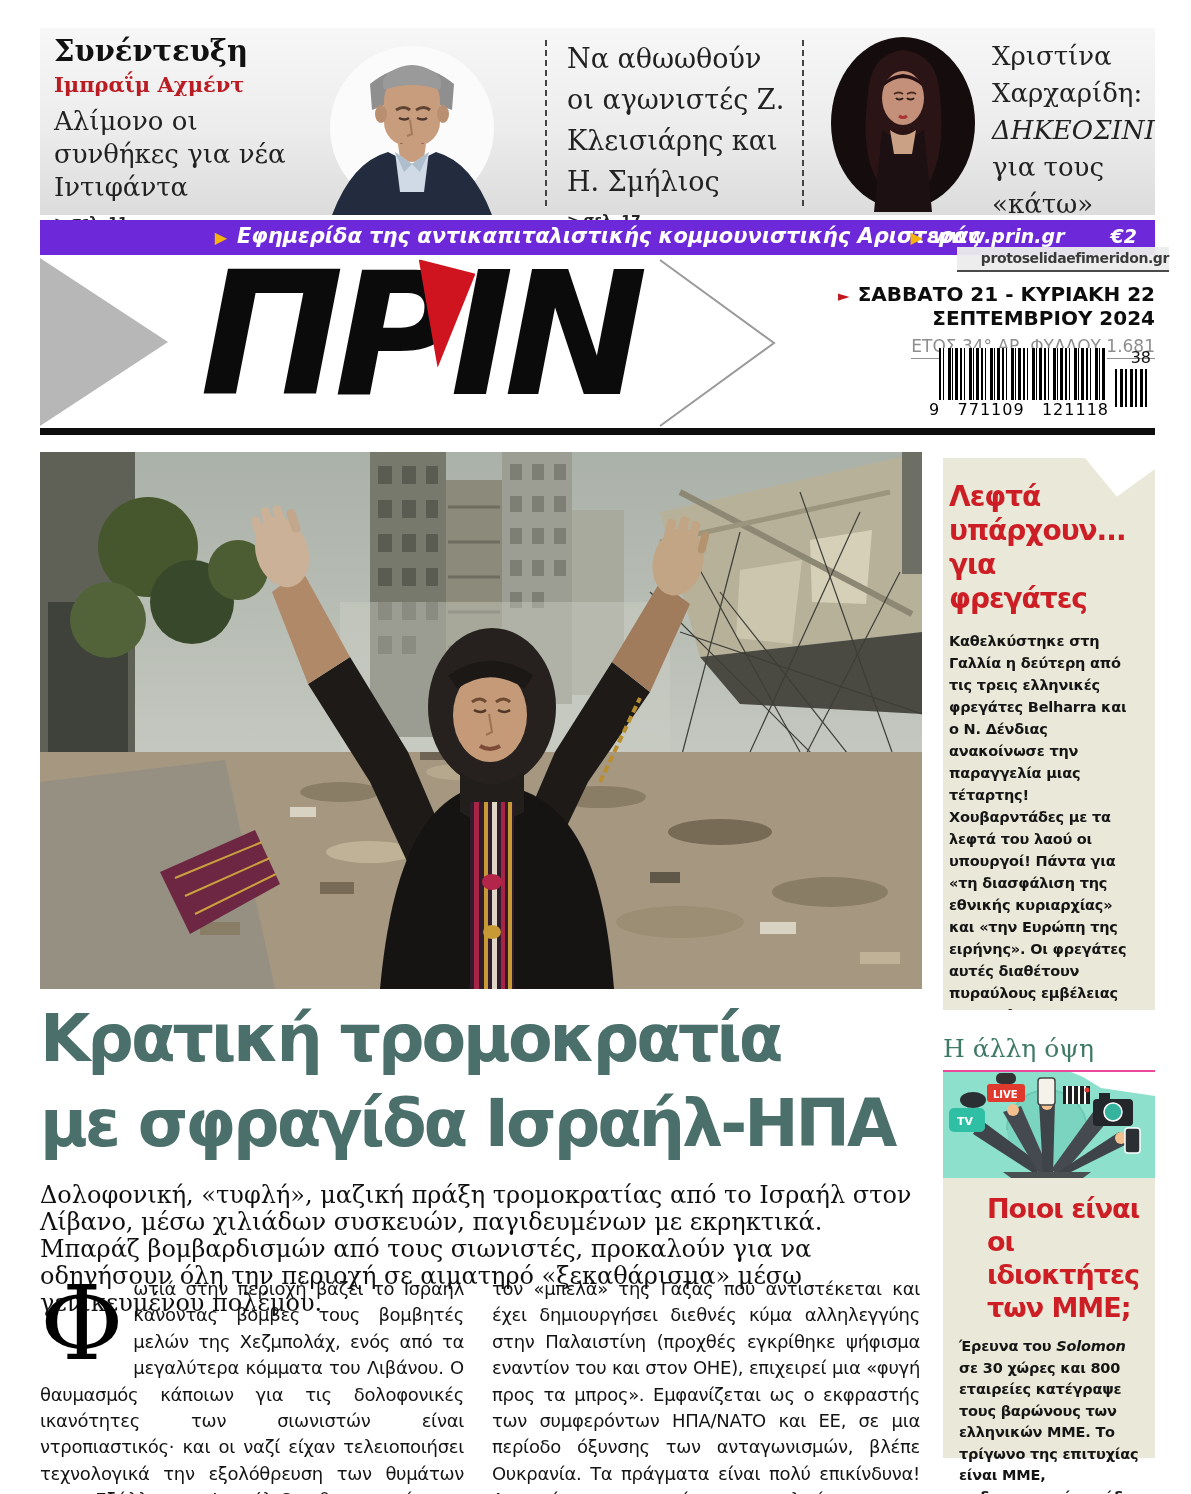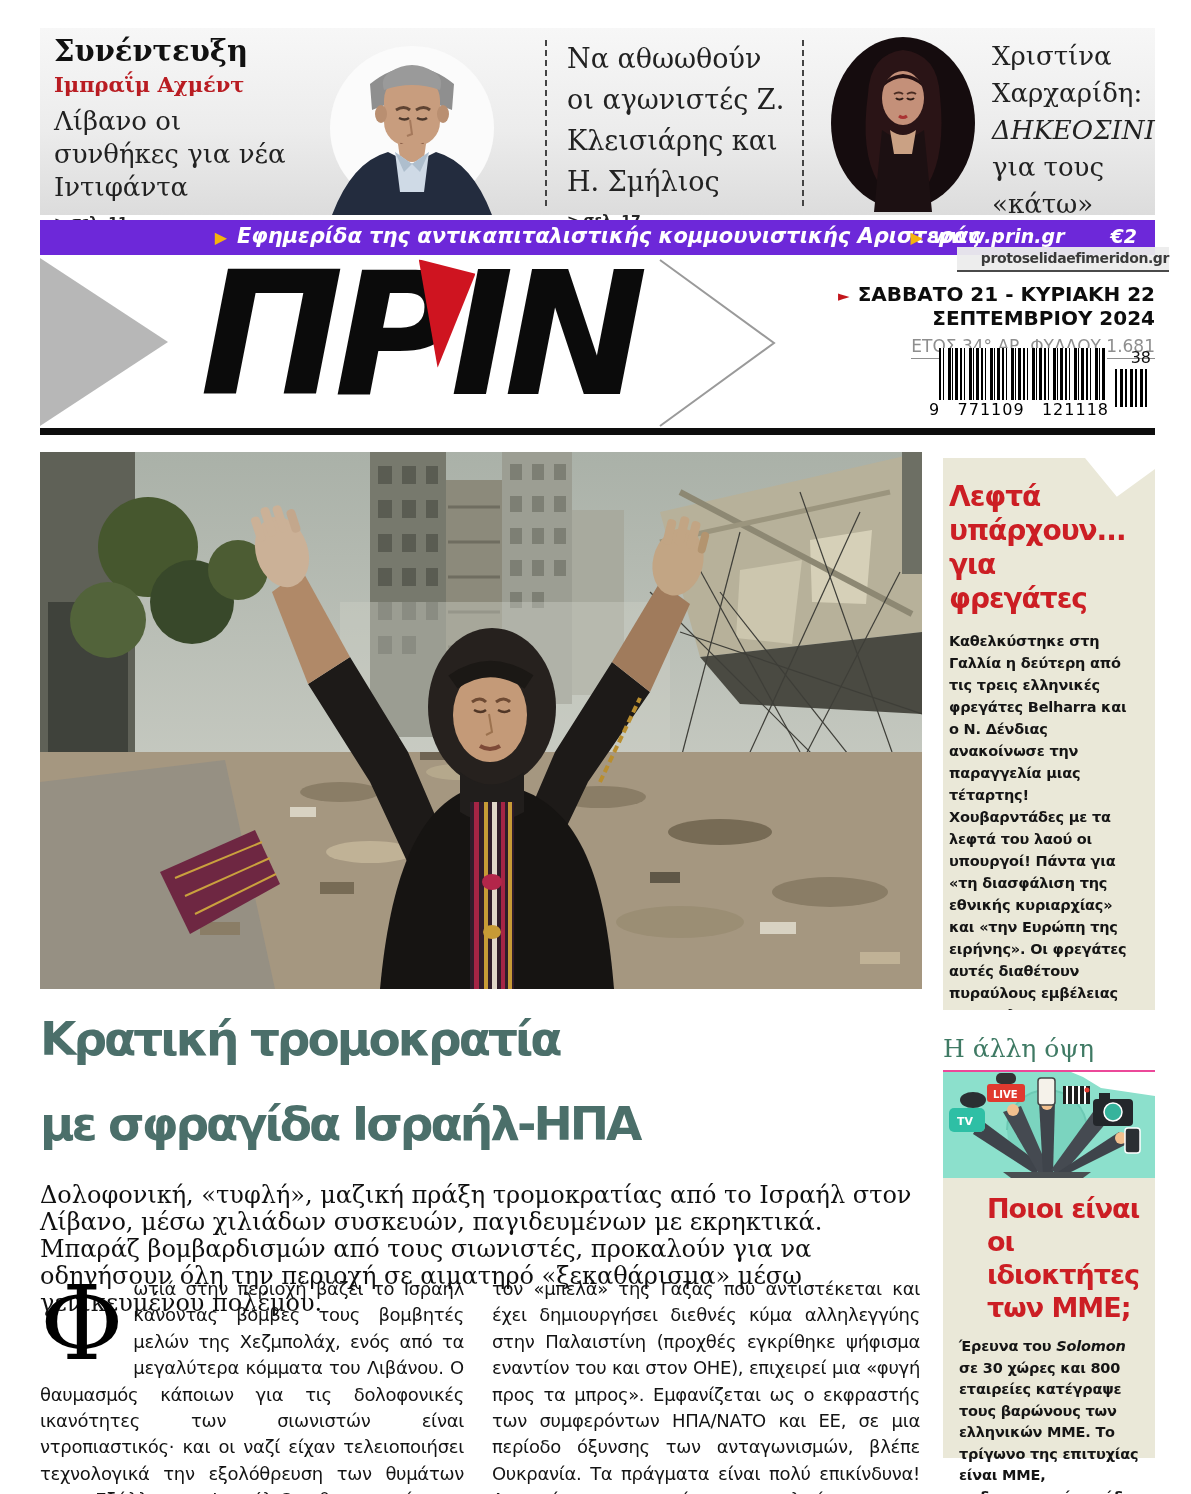--- a/index.html
+++ b/index.html
@@ -57,21 +57,21 @@
   
   .mainphoto{position:absolute;left:40px;top:452px;width:882px;height:537px;overflow:hidden;}
   
   .sidebox{position:absolute;left:943px;top:458px;width:212px;height:552px;background:#eae8d8;
      clip-path:polygon(0 0,67% 0,82% 7%,100% 2%,100% 100%,0 100%);padding:0;box-sizing:border-box;}
   .sidebox .inner{padding:22px 16px 0 6px;}
   .sb-title{color:#cc1e24;font-weight:bold;font-size:28px;line-height:34px;letter-spacing:-1px;}
   .sb-body{margin-top:14px;font-weight:bold;font-size:14.5px;line-height:22px;color:#151515;letter-spacing:-0.2px;}
   
   .headline{position:absolute;left:40px;top:996px;width:890px;color:#4b6f6a;
-     font-weight:bold;font-size:47px;line-height:85px;letter-spacing:-3px;}
+     font-weight:bold;font-size:65px;line-height:85px;letter-spacing:-3px;}
   .subhead{position:absolute;left:40px;top:1182px;width:878px;font-family:"DejaVu Serif",serif;
      font-size:24px;line-height:27px;color:#101010;}
   .col{position:absolute;top:1276px;width:424px;text-align:justify;font-size:18px;line-height:26.4px;color:#141414;letter-spacing:-0.3px;}
   .col1{left:40px;}
   .col2{left:492px;width:428px;}
   .dropcap{float:left;font-family:"DejaVu Serif",serif;font-size:102px;line-height:84px;
      padding:6px 10px 0 0;color:#000;}
   
   .oslabel{position:absolute;left:943px;top:1034px;width:212px;font-family:"DejaVu Serif",serif;
      font-size:25px;color:#3f7a64;border-bottom:4px solid #ec4899;padding-bottom:7px;}
@@ -84,21 +84,21 @@
 </style>
 </head>
 <body>
 
 <div id="page">
 
   <div class="teasers">
     <div class="t1text">
       <div class="kicker">Συνέντευξη</div>
       <div class="tname">Ιμπραΐμ Αχμέντ</div>
-      <div class="ttitle">Λίβανο οι συνθήκες για νέα Ιντιφάντα</div>
+      <div class="ttitle">Αλίμονο οι συνθήκες για νέα Ιντιφάντα</div>
       <div class="pref">&gt; σελ. 11</div>
     </div>
     <svg class="manphoto" viewBox="0 0 240 183">
       <circle cx="120" cy="96" r="82" fill="#fbfbfb"></circle>
       <path d="M78,52 Q120,18 162,52 L160,78 Q120,60 80,78 Z" fill="#8f8f8f"></path>
       <rect x="92" y="44" width="56" height="70" rx="24" fill="#c89d7e"></rect>
       <path d="M92,58 Q88,46 98,40 Q120,26 142,40 Q152,46 148,58 Q120,48 92,58Z" fill="#9a9a9a"></path>
       <ellipse cx="89" cy="82" rx="6" ry="9" fill="#b98f71"></ellipse>
       <ellipse cx="151" cy="82" rx="6" ry="9" fill="#b98f71"></ellipse>
       <path d="M104,78 q8,-5 14,0 M124,78 q8,-5 14,0" stroke="#5f4433" stroke-width="3" fill="none"></path>

